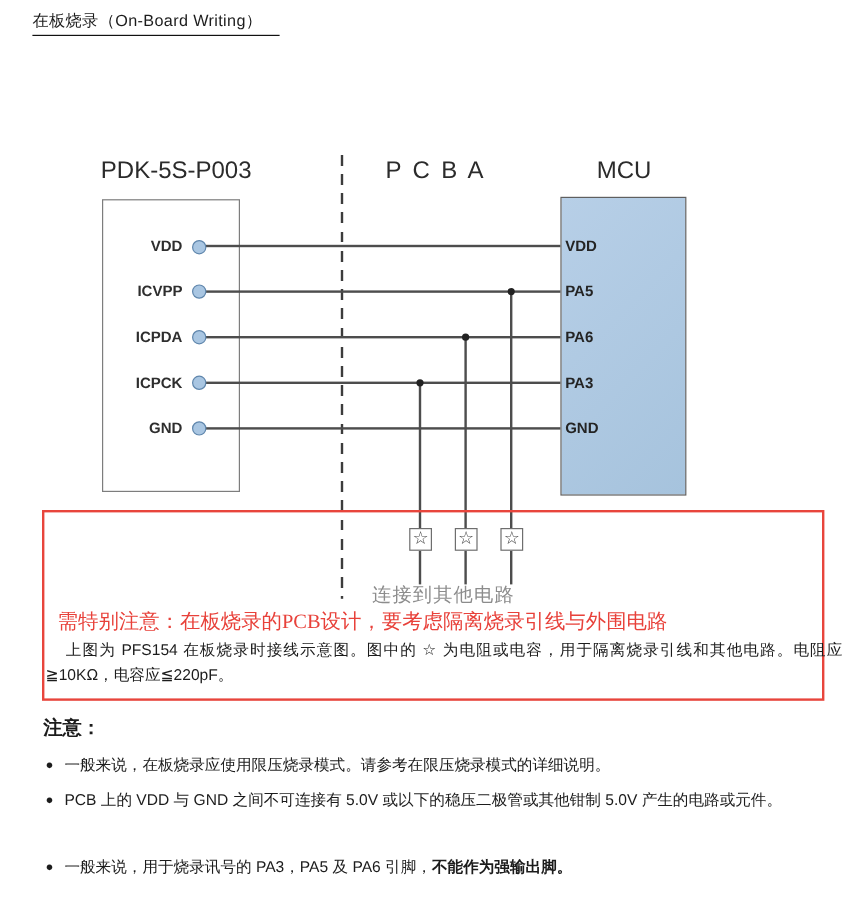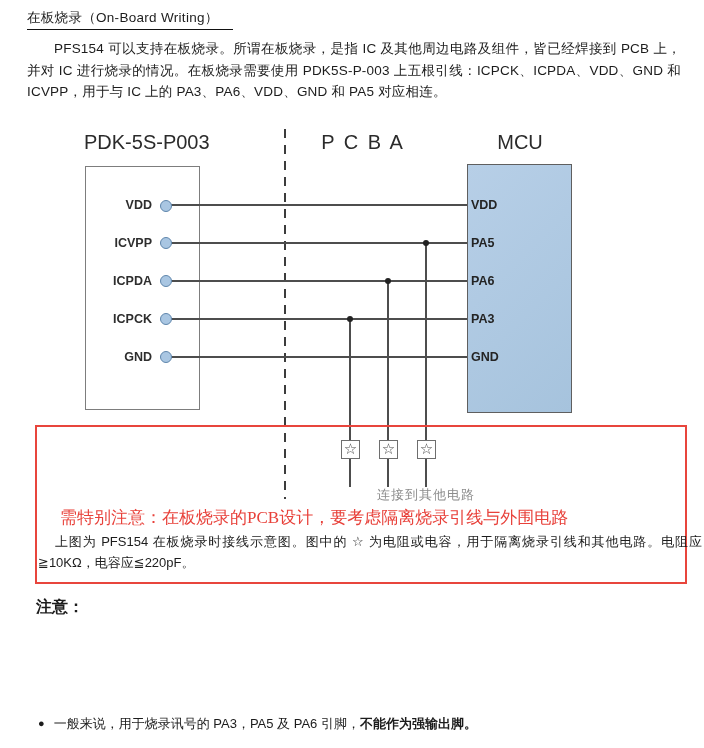--- a/index.html
+++ b/index.html
@@ -21,41 +21,40 @@
               border:1.5px solid #5f86ac;box-sizing:border-box;}
   .lpin{width:67px;left:85px;text-align:right;font-size:12.5px;font-weight:700;
         color:#2e2e2e;height:16px;line-height:16px;}
   .rpin{left:471px;font-size:12.5px;font-weight:700;color:#242424;height:16px;line-height:16px;}
   .dot{width:6px;height:6px;border-radius:50%;background:#222;}
   .dashed{left:284px;top:129px;width:2px;height:370px;
           background:repeating-linear-gradient(to bottom,#3c3c3c 0 9px,transparent 9px 16px);}
   .starbox{width:19px;height:19px;background:#fff;border:1px solid #6e6e6e;
            box-sizing:border-box;text-align:center;line-height:16px;font-size:15px;
            color:#4a4a4a;top:440px;z-index:5;}
-  .other-label{left:310px;top:486px;width:165px;text-align:right;
-               font-size:13px;color:#8c8c8c;letter-spacing:1px;}
+  .other-label{left:310px;top:486px;width:165px;text-align:left;
+               font-size:16px;color:#8c8c8c;letter-spacing:1px;}
   .red-rect{left:35px;top:425px;width:652px;height:159px;border:2px solid #e8453c;
             box-sizing:border-box;z-index:20;pointer-events:none;background:transparent;}
-  .red-note{left:60px;top:506px;font-size:17px;color:#e8413a;white-space:nowrap;
+  .red-note{left:48px;top:506px;font-size:17px;color:#e8413a;white-space:nowrap;
             font-family:"Liberation Serif","DejaVu Serif",serif;z-index:21;}
   .caption{left:38px;top:531px;width:664px;font-size:13px;line-height:21px;
            text-align:justify;text-indent:1.3em;color:#1c1c1c;z-index:21;}
   .notes-header{left:36px;top:597px;font-size:16px;font-weight:700;}
   .note-row{left:38px;height:16px;line-height:16px;font-size:13px;white-space:nowrap;}
   .bullet{display:inline-block;font-size:11px;margin-right:9px;vertical-align:1px;}
   .bold-part{font-weight:700;text-align:center;}
 </style>
 </head>
 <body>
 
 <div class="page">
 
   <div class="abs doc-title">在板烧录（On-Board Writing）</div>
 
-  <div class="abs intro">PFS154 可以支持在板烧录。所谓在板烧录，是指 IC 及其他周边电路及组件，皆已经焊接到 PCB 上，并对 IC 进行烧录的情况。在板烧录需要使用 PDK5S-P-003 上五根引线：ICPCK、ICPDA、VDD、GND 和 ICVPP，用于与 IC 上的 PA3、PA6、VDD、GND 和 PA5 对应相连。</div>
 
   <div class="abs dia-label" style="left:84px;top:131px;">PDK-5S-P003</div>
   <div class="abs dia-label" style="left:318px;top:131px;width:90px;text-align:center;letter-spacing:2px;">P C B A</div>
   <div class="abs dia-label" style="left:490px;top:131px;width:60px;text-align:center;">MCU</div>
 
   <div class="abs dashed"></div>
 
   <div class="abs box pdk-box"></div>
 
   <div class="abs mcu-box"></div>
@@ -97,17 +96,23 @@
   <div class="abs starbox" style="left:417px;">☆</div>
 
   <div class="abs other-label">连接到其他电路</div>
 
   <div class="abs red-rect"></div>
   <div class="abs red-note">需特别注意：在板烧录的PCB设计，要考虑隔离烧录引线与外围电路</div>
   <div class="abs caption">上图为 PFS154 在板烧录时接线示意图。图中的 ☆ 为电阻或电容，用于隔离烧录引线和其他电路。电阻应≧10KΩ，电容应≦220pF。</div>
 
   <div class="abs notes-header">注意：</div>
 
+  <div class="abs note-row" style="top:630px;">
+    <span class="bullet">●</span><span>一般来说，在板烧录应使用限压烧录模式。请参考在限压烧录模式的详细说明。</span><span class="bold-part"></span>
+  </div>
+  <div class="abs note-row" style="top:659px;">
+    <span class="bullet">●</span><span>PCB 上的 VDD 与 GND 之间不可连接有 5.0V 或以下的稳压二极管或其他钳制 5.0V 产生的电路或元件。</span><span class="bold-part"></span>
+  </div>
   <div class="abs note-row" style="top:715px;">
     <span class="bullet">●</span><span>一般来说，用于烧录讯号的 PA3，PA5 及 PA6 引脚，</span><span class="bold-part">不能作为强输出脚。</span>
   </div>
 
 </div>
 
 </body></html>

